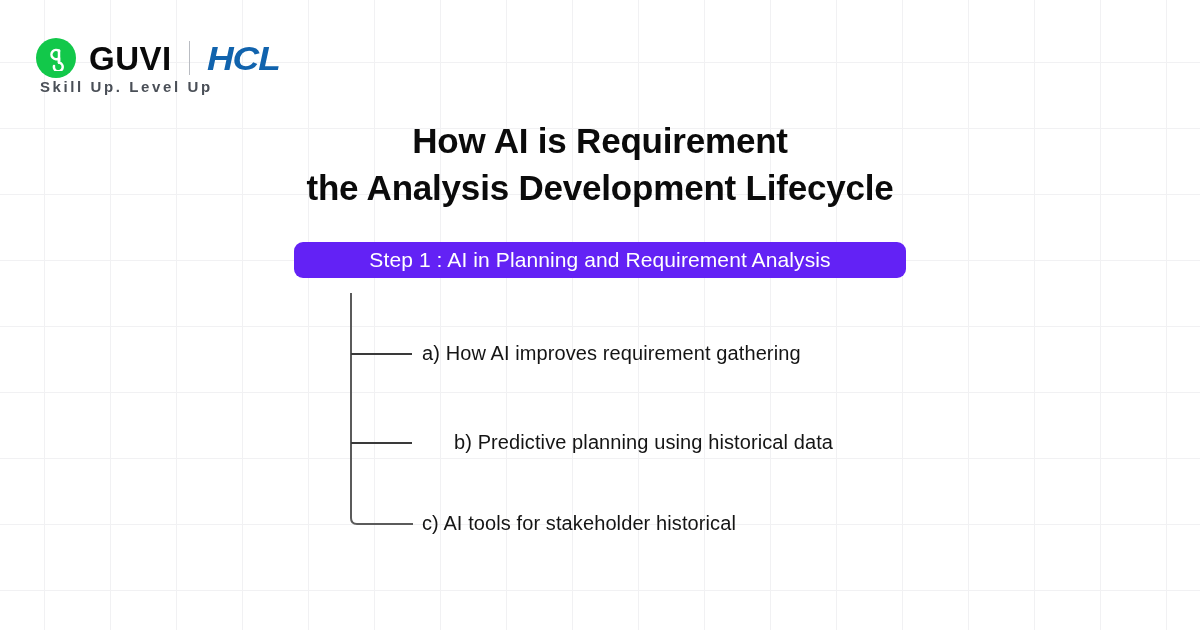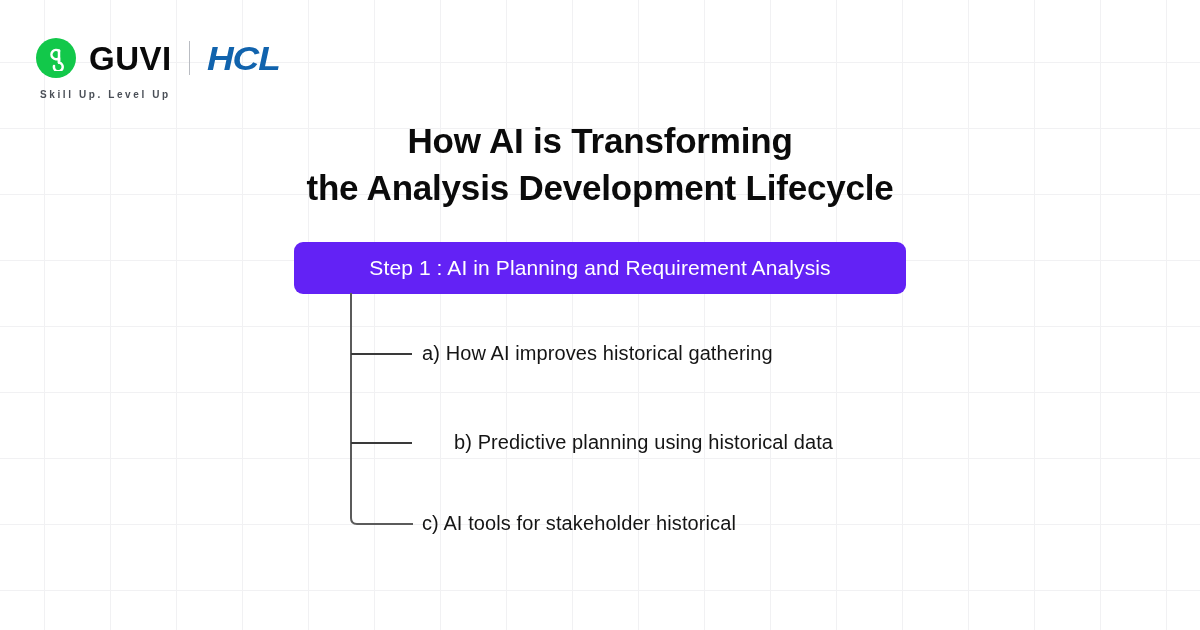--- a/index.html
+++ b/index.html
@@ -66,23 +66,22 @@
     font-size:33px;
     font-weight:bold;
     font-style:italic;
     letter-spacing:-1px;
     color:#1163AD;
     line-height:1;
     transform:scaleX(1.12);
     transform-origin:left center;
   }
   .brand-tagline {
-    margin-top:11px;
     margin-left:4px;
-    font-size:10px;
+    font-size:15px;
     font-weight:bold;
     letter-spacing:2.6px;
     color:#4a4f57;
   }
 
   
   .headline {
     position:absolute;
     left:0;
     top:117px;
@@ -94,21 +93,21 @@
     letter-spacing:-0.2px;
     color:#0b0b0b;
   }
 
   
   .step-banner {
     position:absolute;
     left:294px;
     top:242px;
     width:612px;
-    height:52px;
+    height:36px;
     background:#6322F5;
     border-radius:9px;
     display:flex;
     align-items:center;
     justify-content:center;
     color:#ffffff;
     font-size:21px;
     letter-spacing:0.1px;
   }
 
@@ -148,36 +147,36 @@
         </svg>
       </span>
       <span class="guvi-word">GUVI</span>
       <span class="brand-divider"></span>
       <span class="hcl-word">HCL</span>
     </div>
     <div class="brand-tagline">Skill Up. Level Up</div>
   </div>
 
   <div class="headline">
-    <div>How AI is Transforming</div>
+    <div>How AI is Requirement</div>
     <div>the Analysis Development Lifecycle</div>
   </div>
 
   <div class="step-banner">
     <span>Step 1 : AI in Planning and Requirement Analysis</span>
   </div>
 
   <svg class="tree" viewBox="0 0 1200 630">
     <path d="M351,294 L351,518 Q351,524 357,524 L412,524" fill="none" stroke="#5b5b5b" stroke-width="2" stroke-linecap="square"></path>
     <line x1="351" y1="354" x2="412" y2="354" stroke="#3a3a3a" stroke-width="2"></line>
     <line x1="351" y1="443" x2="412" y2="443" stroke="#3a3a3a" stroke-width="2"></line>
   </svg>
 
   <div class="branch-label branch-a">
-    <span>a) How AI improves historical gathering</span>
+    <span>a) How AI improves requirement gathering</span>
   </div>
   <div class="branch-label branch-b">
     <span>b) Predictive planning using historical data</span>
   </div>
   <div class="branch-label branch-c">
     <span>c) AI tools for stakeholder historical</span>
   </div>
 
 </div>
 

